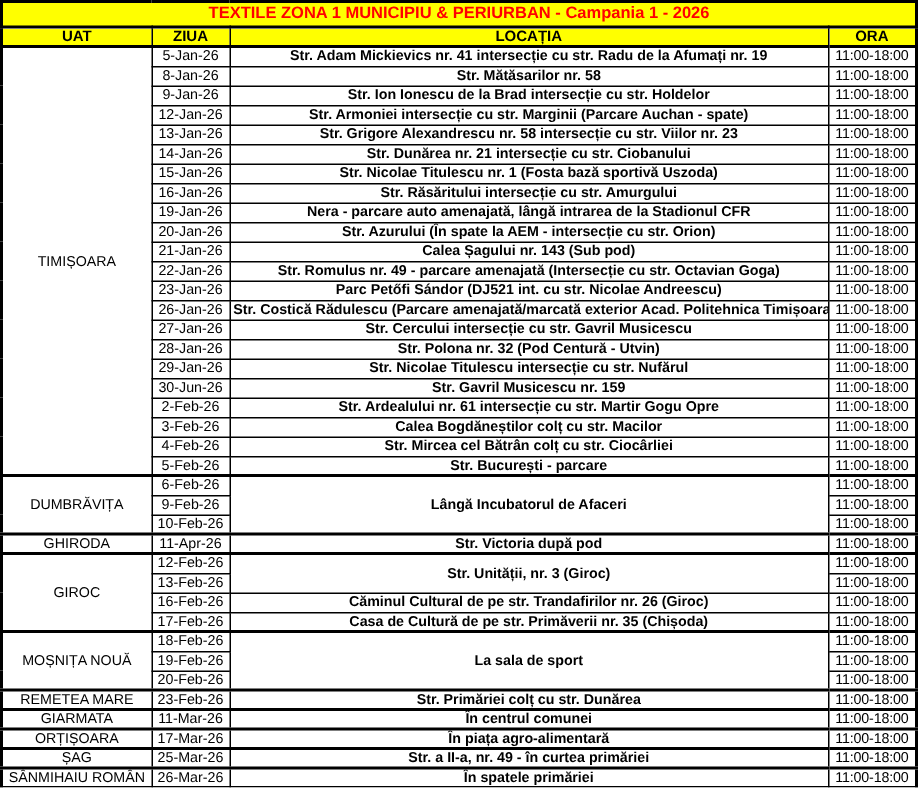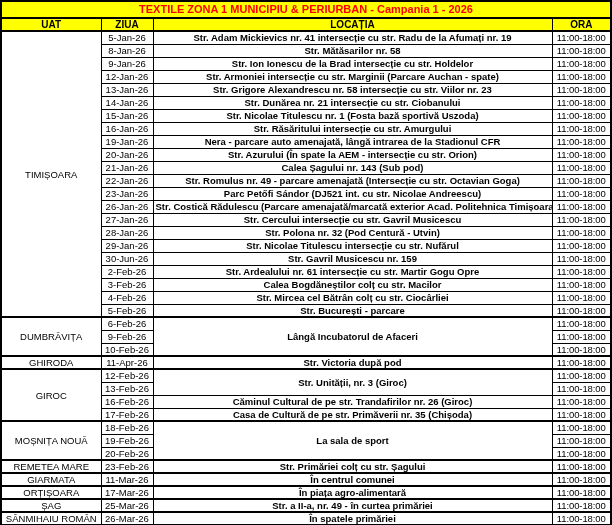--- a/index.html
+++ b/index.html
@@ -257,21 +257,21 @@
           <td class="date-cell">19-Feb-26</td>
           <td class="time-cell">11:00-18:00</td>
         </tr>
         <tr>
           <td class="date-cell">20-Feb-26</td>
           <td class="time-cell">11:00-18:00</td>
         </tr>
         <tr class="group-start">
           <td class="uat-cell" rowspan="1">REMETEA MARE</td>
           <td class="date-cell">23-Feb-26</td>
-          <td class="location-cell">Str. Primăriei colț cu str. Șagului</td>
+          <td class="location-cell">Str. Primăriei colț cu str. Dunărea</td>
           <td class="time-cell">11:00-18:00</td>
         </tr>
         <tr class="group-start">
           <td class="uat-cell" rowspan="1">GIARMATA</td>
           <td class="date-cell">11-Mar-26</td>
           <td class="location-cell">În centrul comunei</td>
           <td class="time-cell">11:00-18:00</td>
         </tr>
         <tr class="group-start">
           <td class="uat-cell" rowspan="1">ORȚIȘOARA</td>

